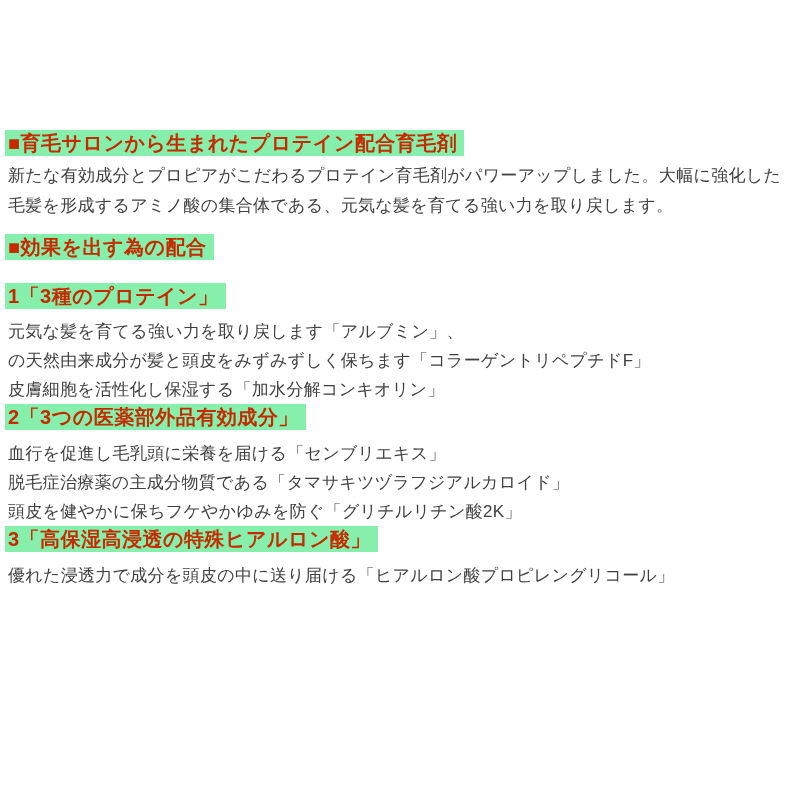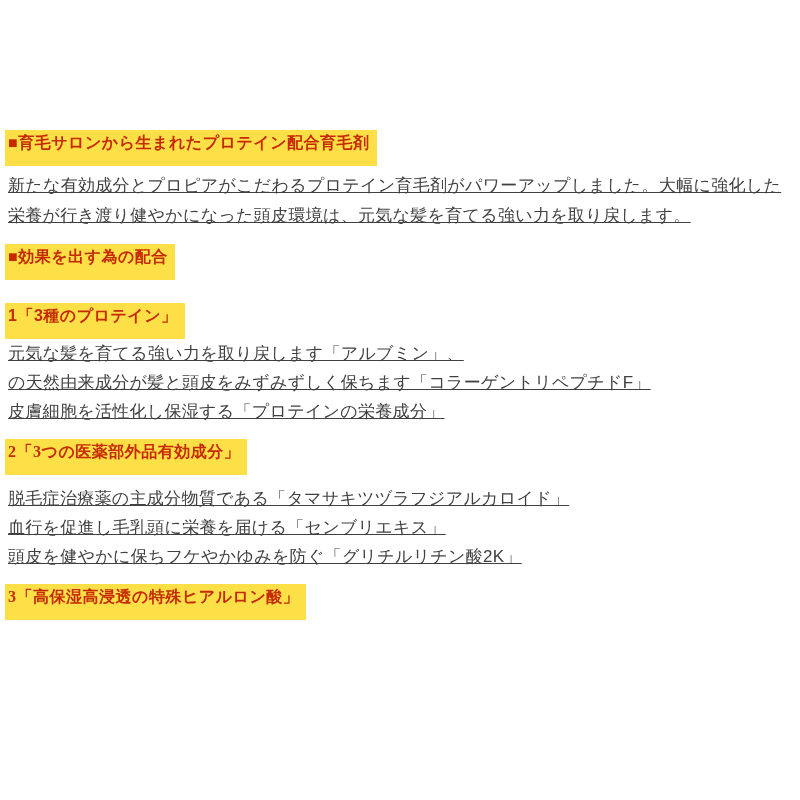--- a/index.html
+++ b/index.html
@@ -19,72 +19,72 @@
     position: absolute;
     left: 8px;
     top: 130px;
     width: 784px;
   }
   .heading-row {
     line-height: 0;
   }
   .hl-heading {
     display: inline-block;
-    background: #fde047;
+    background: #86efac;
     color: #c62a00;
     font-weight: bold;
-    font-size: 16px;
+    font-size: 20px;
     line-height: 24px;
-    padding: 1px 7px 11px 3px;
+    padding: 1px 7px 1px 3px;
     margin-left: -3px;
     letter-spacing: 0.5px;
     white-space: nowrap;
   }
   .body-text {
     font-size: 17px;
     line-height: 29px;
     color: #404040;
     margin: 0;
     letter-spacing: 0.3px;
-    text-decoration: underline;
   }
   .intro-heading   { margin-bottom: 5px; }
   .intro-p2        { margin-top: 1px; }
   .blend-heading   { margin-top: 14px; }
-  .group-heading   { margin-top: 23px; }
-  .group-heading-later { margin-top: 13px; margin-bottom: 9px; font-family: Liberation Serif, serif; }
+  .group-heading   { margin-top: 23px; margin-bottom: 8px; }
+  .group-heading-later { margin-bottom: 9px; }
 </style>
 </head>
 <body>
 
 <div class="page">
   <div class="content">
 
     <div class="heading-row intro-heading">
       <span class="hl-heading">■育毛サロンから生まれたプロテイン配合育毛剤</span>
     </div>
     <p class="body-text">新たな有効成分とプロピアがこだわるプロテイン育毛剤がパワーアップしました。大幅に強化した</p>
-    <p class="body-text intro-p2">栄養が行き渡り健やかになった頭皮環境は、元気な髪を育てる強い力を取り戻します。</p>
+    <p class="body-text intro-p2">毛髪を形成するアミノ酸の集合体である、元気な髪を育てる強い力を取り戻します。</p>
 
     <div class="heading-row blend-heading">
       <span class="hl-heading">■効果を出す為の配合</span>
     </div>
 
     <div class="heading-row group-heading">
       <span class="hl-heading">1「3種のプロテイン」</span>
     </div>
     <p class="body-text">元気な髪を育てる強い力を取り戻します「アルブミン」、</p>
     <p class="body-text">の天然由来成分が髪と頭皮をみずみずしく保ちます「コラーゲントリペプチドF」</p>
-    <p class="body-text">皮膚細胞を活性化し保湿する「プロテインの栄養成分」</p>
+    <p class="body-text">皮膚細胞を活性化し保湿する「加水分解コンキオリン」</p>
 
     <div class="heading-row group-heading-later">
       <span class="hl-heading">2「3つの医薬部外品有効成分」</span>
     </div>
+    <p class="body-text">血行を促進し毛乳頭に栄養を届ける「センブリエキス」</p>
     <p class="body-text">脱毛症治療薬の主成分物質である「タマサキツヅラフジアルカロイド」</p>
-    <p class="body-text">血行を促進し毛乳頭に栄養を届ける「センブリエキス」</p>
     <p class="body-text">頭皮を健やかに保ちフケやかゆみを防ぐ「グリチルリチン酸2K」</p>
 
     <div class="heading-row group-heading-later">
       <span class="hl-heading">3「高保湿高浸透の特殊ヒアルロン酸」</span>
     </div>
+    <p class="body-text">優れた浸透力で成分を頭皮の中に送り届ける「ヒアルロン酸プロピレングリコール」</p>
 
   </div>
 </div>
 
 </body></html>

